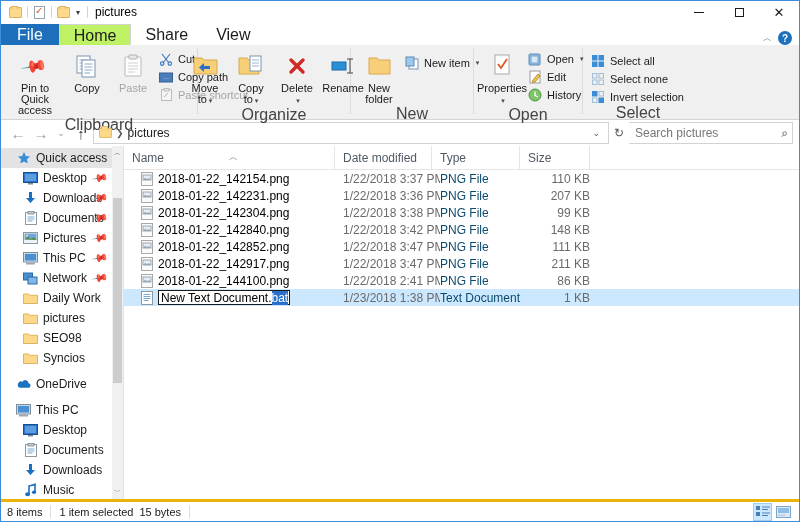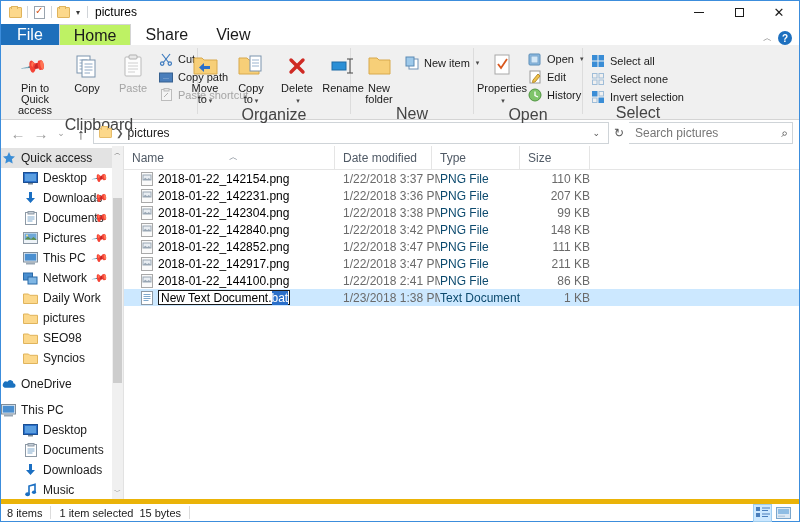--- a/index.html
+++ b/index.html
@@ -79,21 +79,21 @@
   .mag { color:#4a4a4a; font-size:12px; margin-left:auto; }
 
   
   .main { flex:1; display:flex; min-height:0; }
   .navpane { width:122px; flex:0 0 122px; background:#fff; position:relative; overflow:hidden; padding-top:2px; }
   .np-scroll { position:absolute; right:0; top:0; bottom:0; width:11px; background:#f0f0f0; }
   .np-thumb { position:absolute; left:1px; top:52px; width:9px; height:185px; background:#cdcdcd; }
   .np-up, .np-dn { position:absolute; left:0; width:11px; height:14px; font-size:7px; color:#606060; display:flex; align-items:center; justify-content:center; }
   .np-up { top:0; } .np-dn { bottom:0; }
 
-  .np-row { height:20px; display:flex; align-items:center; gap:5px; padding-left:0; position:relative; }
+  .np-row { height:20px; display:flex; align-items:center; gap:5px; padding-left:15px; position:relative; }
   .np-row.sel { background:#e3e3e3; }
   .np-row .txt { font-size:12px; color:#1b1b1b; white-space:nowrap; }
   .np-row .pin { position:absolute; right:16px; color:#9aa7b4; font-size:11px; transform:rotate(35deg); }
   .np-row.ind { padding-left:22px; }
   .np-ic { width:15px; height:15px; flex:0 0 15px; display:flex; align-items:center; justify-content:center; }
 
   .ic-folder { width:13px; height:10px; background:#fcd88b; border:1px solid #e6bd6b; border-radius:1px; position:relative; }
   .ic-folder:before { content:""; position:absolute; top:-3px; left:1px; width:5px; height:3px; background:#fcd88b; border:1px solid #e6bd6b; border-bottom:none; border-radius:1px 1px 0 0; }
 
   
@@ -113,21 +113,21 @@
   .fc.date { width:97px; color:#6a6a6a; }
   .fc.type { width:88px; color:#0c4a6e; }
   .fc.size { width:70px; color:#6a6a6a; text-align:right; padding-right:8px; }
   .fic { width:13px; height:15px; flex:0 0 13px; display:flex; align-items:center; justify-content:center; }
 
   .renamebox { border:1px solid #1a1a1a; background:#fff; height:15px; display:flex; align-items:center; padding:0 1px 0 2px; font-size:12px; min-width:128px; }
   .renamebox .base { color:#000; }
   .renamebox .selext { background:#2a6fc9; color:#fff; }
 
   
-  .status { height:22px; flex:0 0 auto; border-top:5px solid #eab308; display:flex; align-items:center; padding:0 6px; background:#fff; }
+  .status { height:22px; flex:0 0 auto; border-top:3px solid #eab308; display:flex; align-items:center; padding:0 6px; background:#fff; }
   .st-txt { font-size:11px; color:#1b1b1b; }
   .st-sep { width:1px; height:13px; background:#dcdcdc; margin:0 8px; }
   .view-btns { margin-left:auto; display:flex; gap:2px; align-items:center; }
   .vbtn { width:19px; height:18px; display:flex; align-items:center; justify-content:center; }
   .vbtn.active { background:#cce8ff; border:1px solid #9ecdf0; }
 </style>
 </head>
 <body>
 
 <div class="window">

